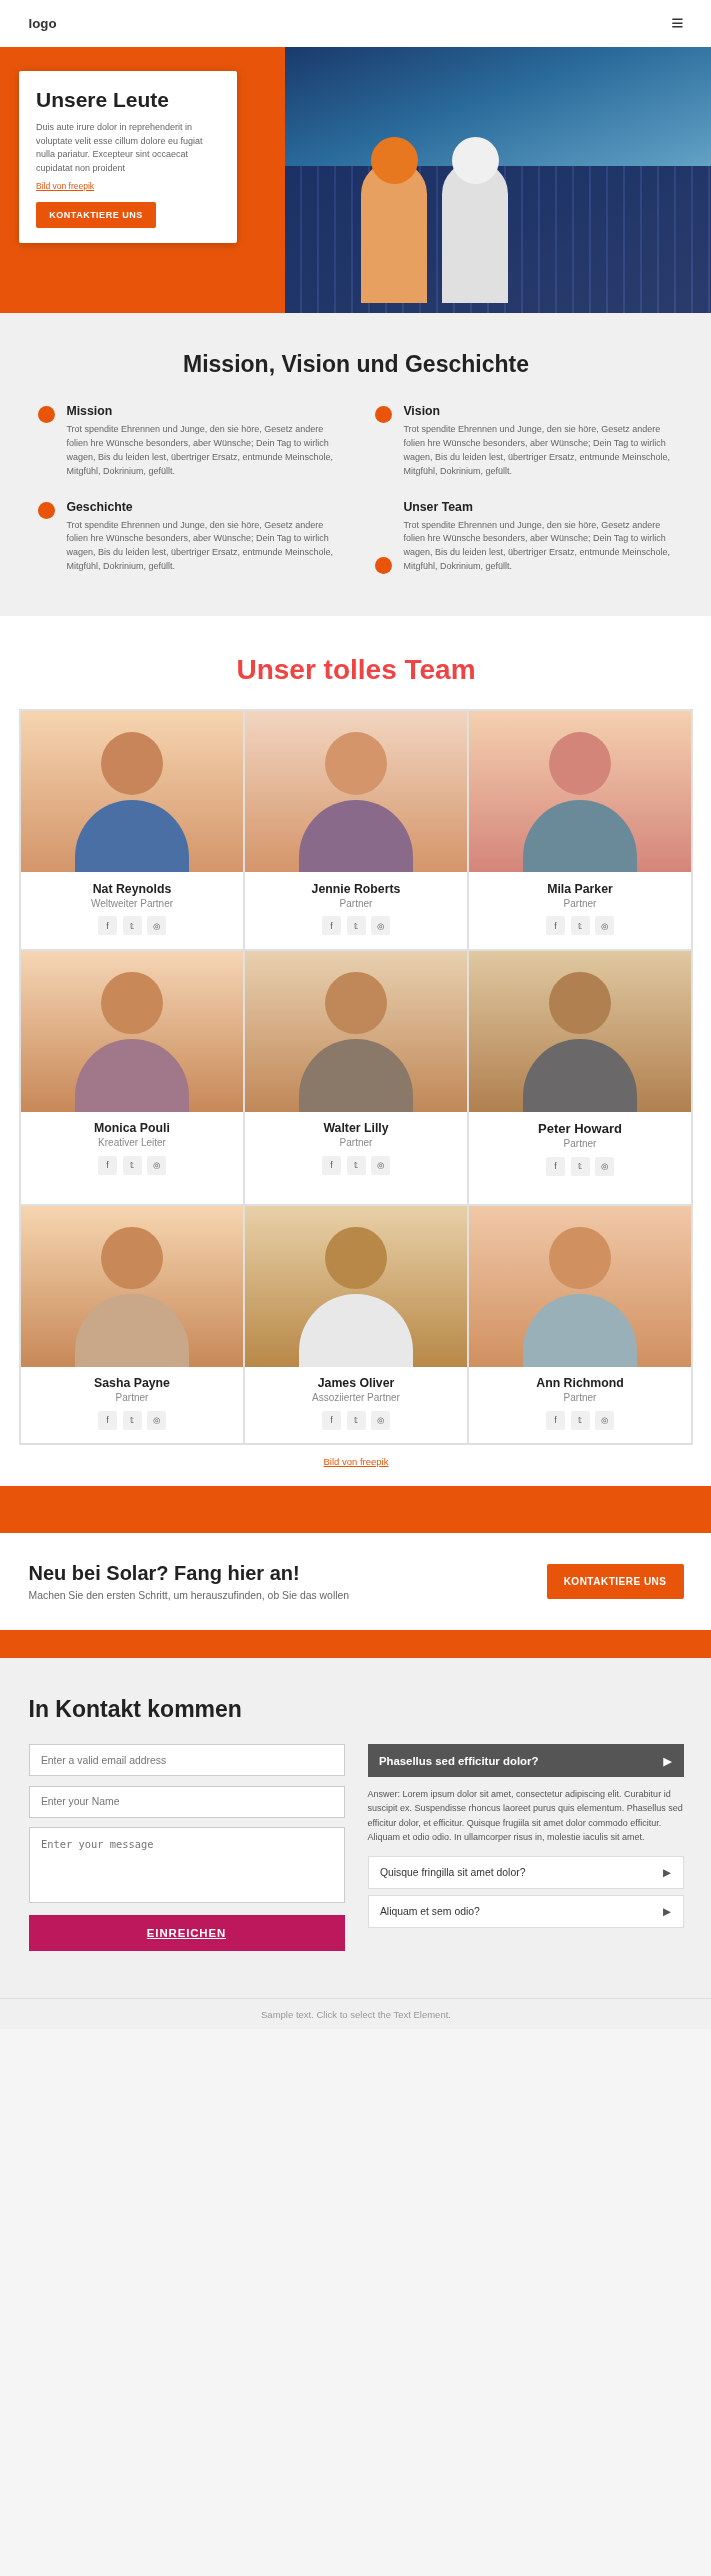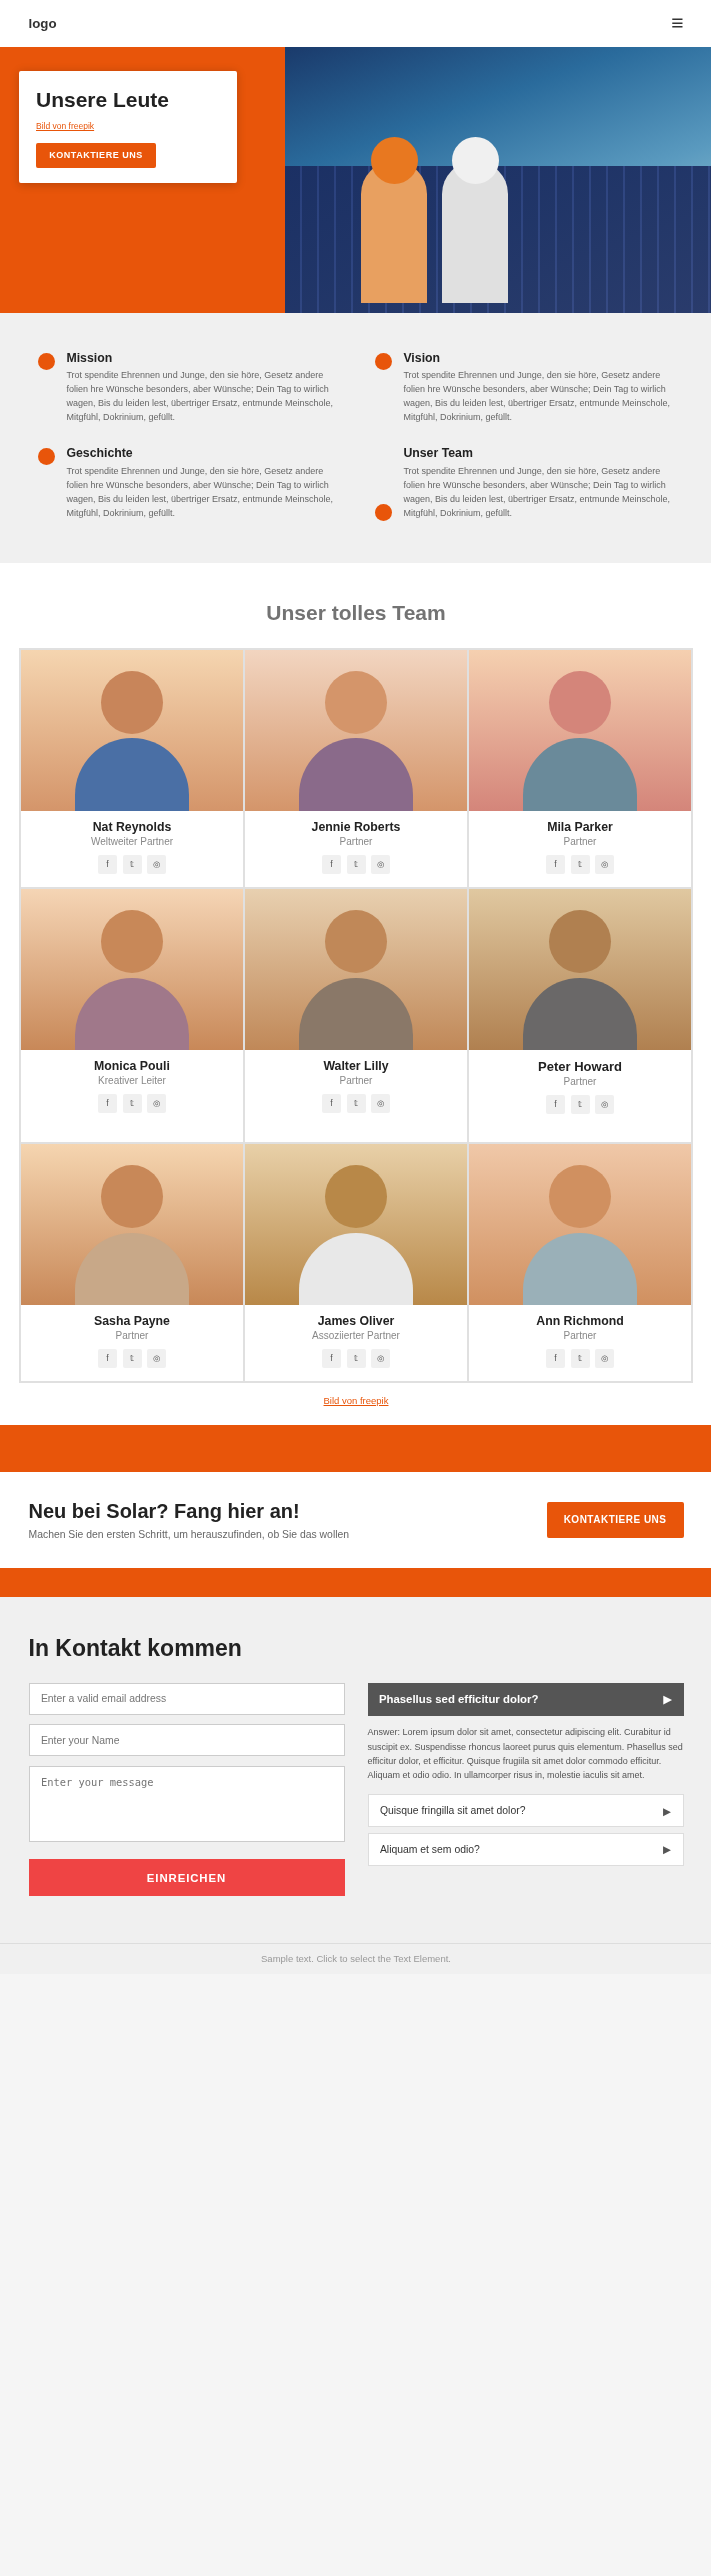--- a/index.html
+++ b/index.html
@@ -25,26 +25,28 @@
       </div>
 
       <div style="position:absolute;bottom:9.5px;left:157px;width:66px;height:142px;background:#e0e0e0;border-radius:33px 33px 0 0;">
         <div style="width:47px;height:47px;border-radius:50%;background:#f0f0f0;position:absolute;top:-24px;left:9.5px;"></div>
       </div>
     </div>
   </div>
 
   <div style="position:absolute;left:19px;top:24px;background:#fff;padding:17px 17px 15px;width:218px;border-radius:1.9px;box-shadow:0 1.9px 9.5px rgba(0,0,0,0.2);">
     <h1 style="font-size:21px;font-weight:700;color:#222;margin-bottom:9.5px;">Unsere Leute</h1>
+    <p style="font-size:9px;color:#666;line-height:1.5;margin-bottom:5.7px;">Duis aute irure dolor in reprehenderit in voluptate velit esse cillum dolore eu fugiat nulla pariatur. Excepteur sint occaecat cupidatat non proident</p>
     <a style="font-size:8.5px;color:#e8550a;margin-bottom:11.4px;display:block;text-decoration:underline;cursor:pointer;">Bild von freepik</a>
     <button style="background:#e8550a;color:#fff;border:none;padding:7.6px 13.3px;font-size:9px;font-weight:700;cursor:pointer;border-radius:1.9px;letter-spacing:0.5px;">KONTAKTIERE UNS</button>
   </div>
 </section>
 
 <section style="background:#f0f0f0;padding:38px 38px 42px;">
+  <h2 style="text-align:center;font-size:23px;font-weight:700;color:#222;margin-bottom:26.6px;">Mission, Vision und Geschichte</h2>
   <div style="display:grid;grid-template-columns:1fr 1fr;gap:21px 38px;">
 
     <div style="display:flex;gap:11.4px;align-items:flex-start;">
       <div style="width:17px;height:17px;border-radius:50%;background:#e8550a;flex-shrink:0;margin-top:1.9px;"></div>
       <div>
         <div style="font-size:12.3px;font-weight:700;color:#222;margin-bottom:4.7px;">Mission</div>
         <p style="font-size:9px;color:#666;line-height:1.55;">Trot spendite Ehrennen und Junge, den sie höre, Gesetz andere folien hre Wünsche besonders, aber Wünsche; Dein Tag to wirlich wagen, Bis du leiden lest, übertriger Ersatz, entmunde Meinschole, Mitgfühl, Dokrinium, gefüllt.</p>
       </div>
     </div>
 
@@ -69,21 +71,21 @@
       <div>
         <div style="font-size:12.3px;font-weight:700;color:#222;margin-bottom:4.7px;">Unser Team</div>
         <p style="font-size:9px;color:#666;line-height:1.55;">Trot spendite Ehrennen und Junge, den sie höre, Gesetz andere folien hre Wünsche besonders, aber Wünsche; Dein Tag to wirlich wagen, Bis du leiden lest, übertriger Ersatz, entmunde Meinschole, Mitgfühl, Dokrinium, gefüllt.</p>
       </div>
     </div>
 
   </div>
 </section>
 
 <section style="background:#fff;padding:38px 19px 19px;">
-  <h2 style="text-align:center;font-size:21px;font-weight:700;color:#737373;margin-bottom:23px;">Unser tolles Team</h2>
+  <h2 style="text-align:center;font-size:28px;font-weight:700;color:#ef4444;margin-bottom:23px;">Unser tolles Team</h2>
   <div style="display:grid;grid-template-columns:1fr 1fr 1fr;border:0.9px solid #e0e0e0;">
 
     <div style="border:0.9px solid #e0e0e0;text-align:center;padding-bottom:13.3px;background:#fff;">
       <div style="width:100%;height:161px;overflow:hidden;background:linear-gradient(to bottom,#f5d5b0,#d4956a);position:relative;display:flex;flex-direction:column;align-items:center;" class="photo-nat">
         <div style="width:62px;height:66px;border-radius:50%;background:#c8855a;margin-top:21px;"></div>
         <div style="width:114px;height:76px;border-radius:57px 57px 0 0;background:#4a6fa5;margin-top:4.7px;"></div>
       </div>
       <div style="font-size:12.3px;font-weight:700;color:#222;margin:9.5px 0 1.9px;">Nat Reynolds</div>
       <div style="font-size:10px;color:#888;margin-bottom:7.6px;">Weltweiter Partner</div>
       <div style="display:flex;gap:5.7px;justify-content:center;">
@@ -222,21 +224,21 @@
 <div style="background:#e8550a;height:28.5px;"></div>
 
 <section style="background:#f0f0f0;padding:38px 28.5px 47px;">
   <h2 style="font-size:23px;font-weight:700;color:#222;margin-bottom:21px;">In Kontakt kommen</h2>
   <div style="display:grid;grid-template-columns:1fr 1fr;gap:23px;">
 
     <div style="display:flex;flex-direction:column;gap:9.5px;">
       <input style="border: 0.9px solid rgb(204, 204, 204); padding: 9.5px 11.4px; font-size: 10.4px; color: rgb(170, 170, 170); background: rgb(255, 255, 255); outline: none;" placeholder="Enter a valid email address">
       <input style="border: 0.9px solid rgb(204, 204, 204); padding: 9.5px 11.4px; font-size: 10.4px; color: rgb(170, 170, 170); background: rgb(255, 255, 255); outline: none;" placeholder="Enter your Name">
       <textarea style="border: 0.9px solid rgb(204, 204, 204); padding: 9.5px 11.4px; font-size: 10.4px; color: rgb(170, 170, 170); background: rgb(255, 255, 255); height: 76px; resize: none; outline: none;" placeholder="Enter your message"></textarea>
-      <button style="background:#ef4444;color:#fff;border:none;padding:12.3px;font-size:11.4px;font-weight:700;cursor:pointer;letter-spacing:0.9px;margin-top:8px;">EINREICHEN</button>
+      <button style="background:#be185d;color:#fff;border:none;padding:12.3px;font-size:11.4px;font-weight:700;cursor:pointer;letter-spacing:0.9px;margin-top:2px;text-decoration:underline;">EINREICHEN</button>
     </div>
 
     <div>
       <div style="display:flex;justify-content:space-between;align-items:center;background:#555;color:#fff;padding:9.5px 11.4px;margin-bottom:9.5px;cursor:pointer;">
         <span style="font-size:11.4px;font-weight:600;">Phasellus sed efficitur dolor?</span>
         <span style="font-size:11.4px;">▶</span>
       </div>
       <p style="font-size:9px;color:#555;line-height:1.6;margin-bottom:11.4px;">Answer: Lorem ipsum dolor sit amet, consectetur adipiscing elit. Curabitur id suscipit ex. Suspendisse rhoncus laoreet purus quis elementum. Phasellus sed efficitur dolor, et efficitur. Quisque frugiila sit amet dolor commodo efficitur. Aliquam et odio odio. In ullamcorper risus in, molestie iaculis sit amet.</p>
 
       <div style="display:flex;justify-content:space-between;align-items:center;border:0.9px solid #ddd;padding:9.5px 11.4px;background:#fff;margin-bottom:5.7px;cursor:pointer;">

